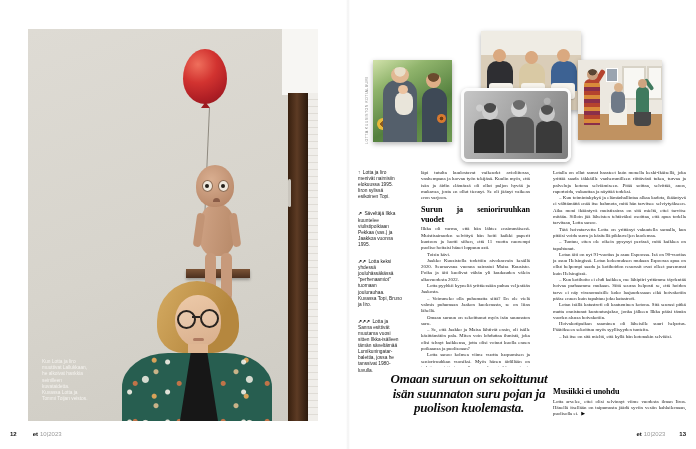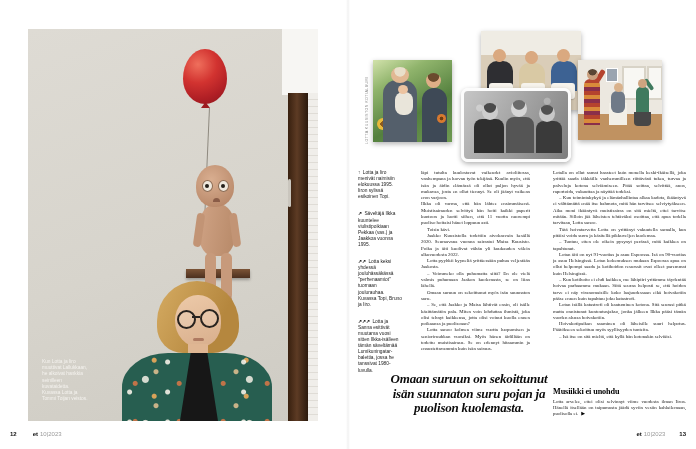--- a/index.html
+++ b/index.html
@@ -264,20 +264,21 @@
 
     <aside class="captions">
       <p class="cap"><span class="arr">↑</span> <span>Lotta ja Iiro menivät naimisiin elokuussa 1995. Iiron sylissä esikoinen Topi.</span></p>
       <p class="cap"><span class="arr">↗</span> <span>Säveltäjä Ilkka kuuntelee viulistipoikiaan Pekkaa (vas.) ja Jaakkoa vuonna 1995.</span></p>
       <p class="cap"><span class="arr">↗↗</span> <span>Lotta keksi yhdessä jouluhässäkässä "perhenaamiot" tuomaan joulurauhaa. Kuvassa Topi, Bruno ja Iiro.</span></p>
       <p class="cap"><span class="arr">↗↗↗</span> <span>Lotta ja Sanna esittivät muutama vuosi sitten Ilkka-isälleen tämän säveltämää Lumikuningatar-balettia, jossa he tanssivat 1980-luvulla.</span></p>
     </aside>
 
     <div class="col1 body-copy">
       <p class="flush">läpi tutulta kuulostavat vaikeudet avioliitossa, vanhempana ja luovan työn tekijänä. Kuulin myös, että isän ja äidin elämässä oli ollut paljon hyvää ja mukavaa, josta en ollut tiennyt. Se oli jäänyt vaikean eron varjoon.</p>
+      <h2 class="sec-head">Surun ja senioriruuhkan vuodet</h2>
       <p class="flush">Ilkka oli varma, että hän lähtee ensimmäisenä. Muistisairauden selvittyä hän hoiti kaikki paperit kuntoon ja luotti siihen, että 11 vuotta nuorempi puoliso hoitaisi hänet loppuun asti.</p>
       <p>Toisin kävi.</p>
       <p>Jaakko Kuusistolla todettiin aivokasvain kesällä 2020. Seuraavana vuonna sairastui Maisa Kuusisto. Poika ja äiti kuolivat vähän yli kuukauden välein alkuvuodesta 2022.</p>
       <p>Lotta pyyhkii kyyneliä yrittäessään puhua veljestään Jaakosta.</p>
       <p>– Voimmeko olla puhumatta siitä? En ole vielä valmis puhumaan Jaakon kuolemasta, se on liian lähellä.</p>
       <p>Omaan suruun on sekoittunut myös isän suunnaton suru.</p>
       <p>– Se, että Jaakko ja Maisa lähtivät ensin, oli isälle käsittämätön pala. Miten voin lohduttaa ihmistä, joka olisi tehnyt kaikkensa, jotta olisi voinut kuolla ennen poikaansa ja puolisoaan?</p>
       <p>Lotta sanoo kolmea viime vuotta luopumisen ja senioriruuhkan vuosiksi. Myös hänen äidillään on todettu muistisairaus. Se on edennyt hitaammin ja ennustettavammin kuin isän sairaus.</p>
     </div>
 

